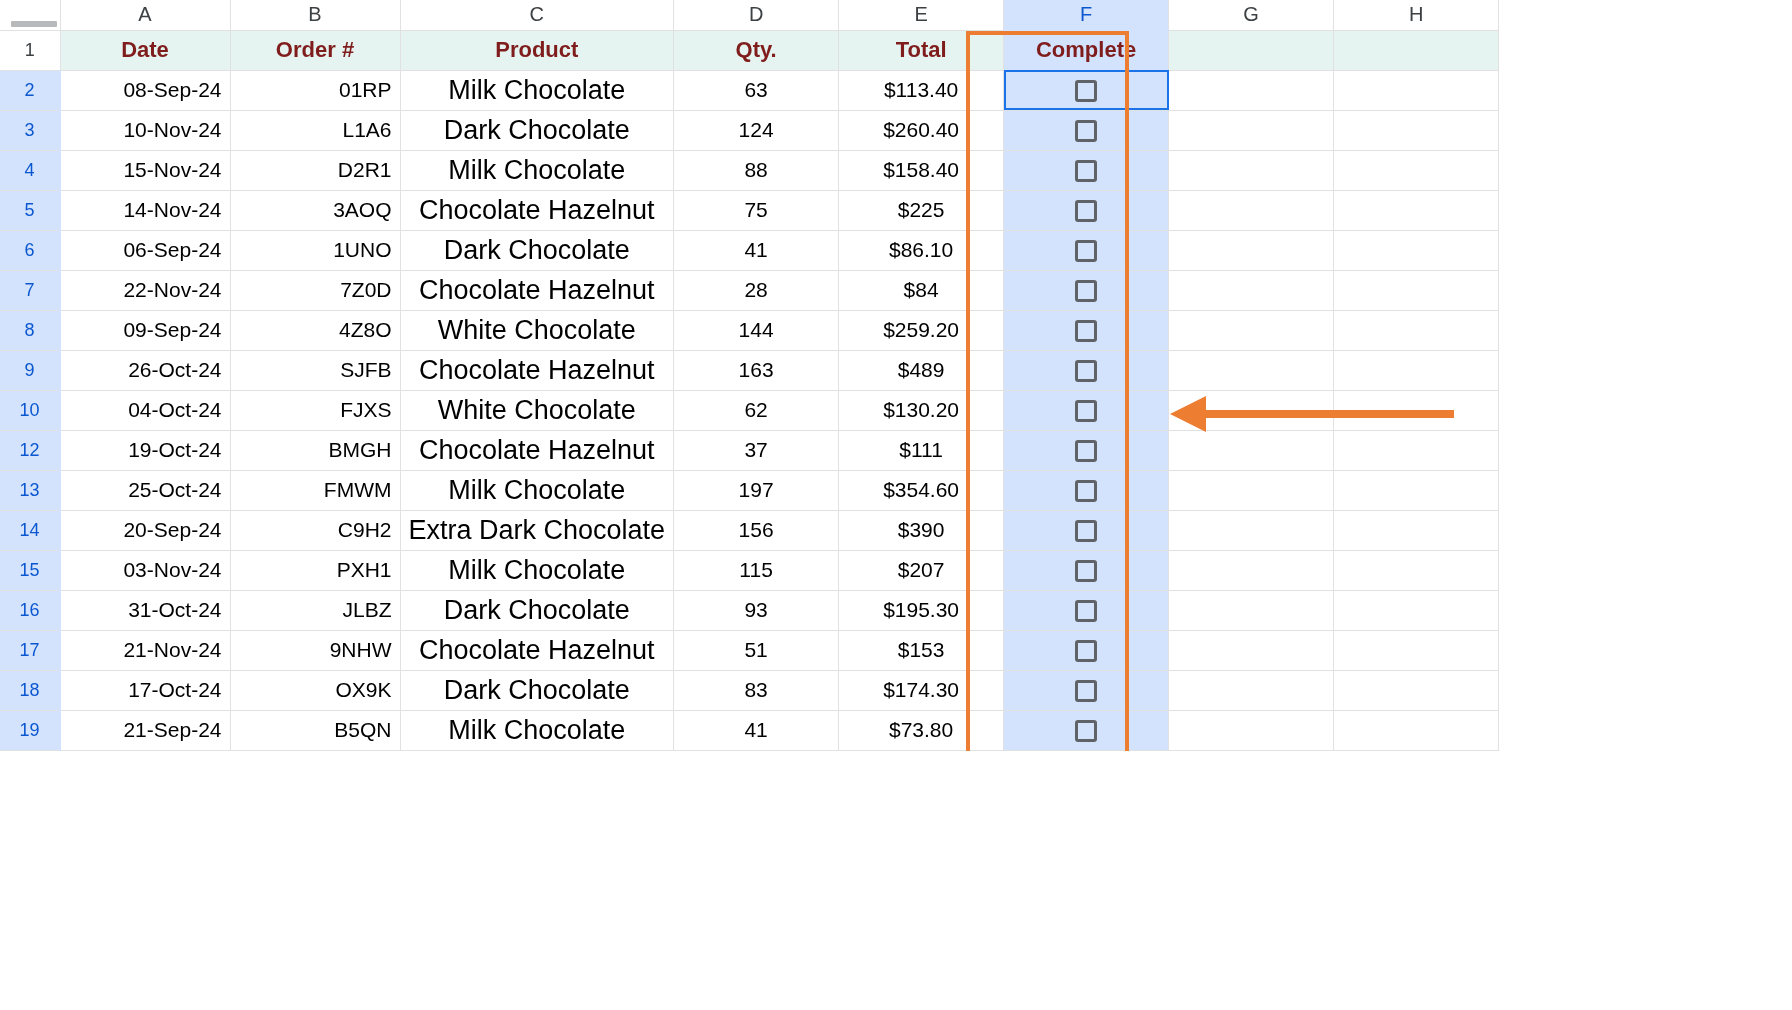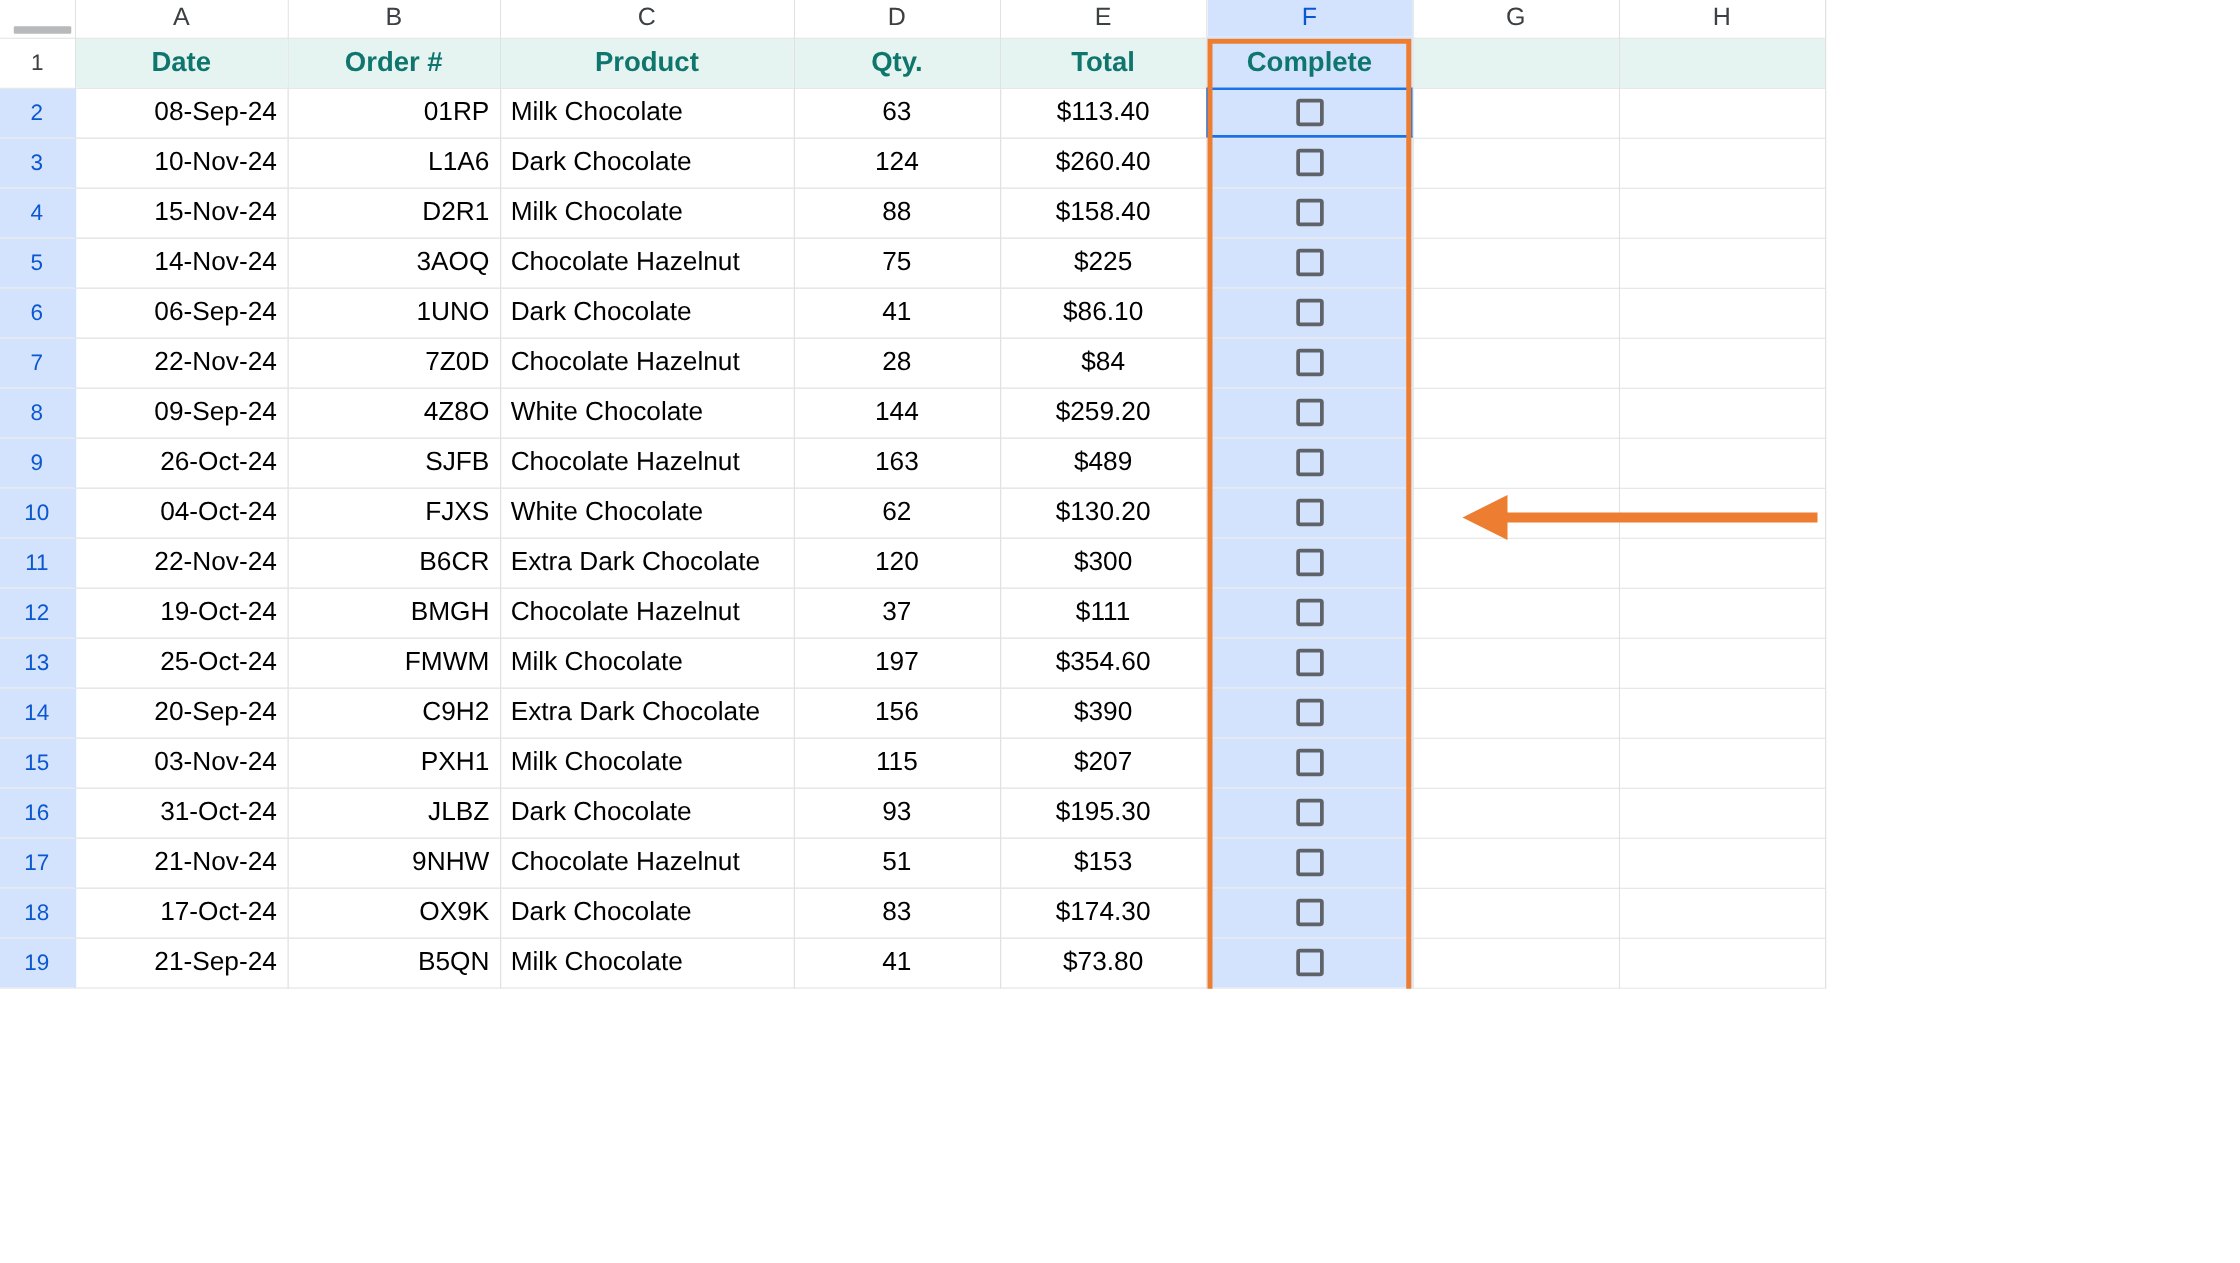--- a/index.html
+++ b/index.html
@@ -72,27 +72,27 @@
   th.rowhdr.sel-row {
     background: #d3e3fd;
     color: #0b57d0;
     font-weight: 500;
     border-right: 2px solid #d3e3fd;
   }
   
   tr.data-header td {
     background: #e6f4f1;
     font-weight: 700;
-    color: #0f766e;
+    color: #7f1d1d;
     text-align: center;
     font-size: 22px;
   }
   
   td.c-date, td.c-order { text-align: right; font-size: 21px; }
-  td.c-product { text-align: left; font-size: 21px; }
+  td.c-product { text-align: center; font-size: 27px; }
   td.c-qty, td.c-total { text-align: center; font-size: 21px; }
   td.c-complete { text-align: center; background: #d3e3fd; }
   tr.data-header td.c-complete-hdr { background: #d3e3fd; margin-top: 24px; }
   td.c-empty { background: #fff; }
   
   td.active-cell {
     outline: 2px solid #1a73e8;
     outline-offset: -2px;
   }
   td.active-cell::after {
@@ -281,31 +281,20 @@
           <td class="c-date">04-Oct-24</td>
           <td class="c-order">FJXS</td>
           <td class="c-product">White Chocolate</td>
           <td class="c-qty">62</td>
           <td class="c-total">$130.20</td>
           <td class="c-complete"><span class="chk"></span></td>
           <td class="c-empty"></td>
           <td class="c-empty"></td>
         </tr>
         <tr>
-          <th class="rowhdr sel-row">11</th>
-          <td class="c-date">22-Nov-24</td>
-          <td class="c-order">B6CR</td>
-          <td class="c-product">Extra Dark Chocolate</td>
-          <td class="c-qty">120</td>
-          <td class="c-total">$300</td>
-          <td class="c-complete"><span class="chk"></span></td>
-          <td class="c-empty"></td>
-          <td class="c-empty"></td>
-        </tr>
-        <tr>
           <th class="rowhdr sel-row">12</th>
           <td class="c-date">19-Oct-24</td>
           <td class="c-order">BMGH</td>
           <td class="c-product">Chocolate Hazelnut</td>
           <td class="c-qty">37</td>
           <td class="c-total">$111</td>
           <td class="c-complete"><span class="chk"></span></td>
           <td class="c-empty"></td>
           <td class="c-empty"></td>
         </tr>

